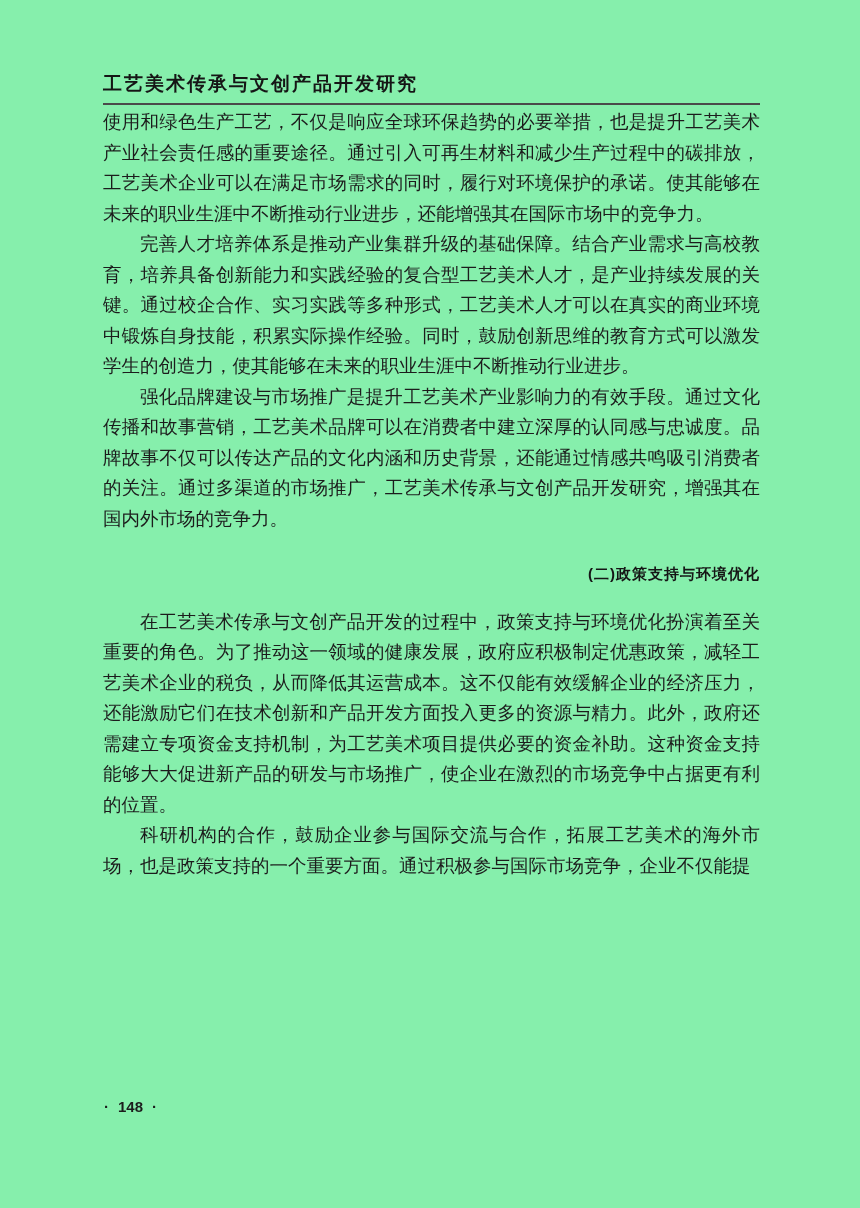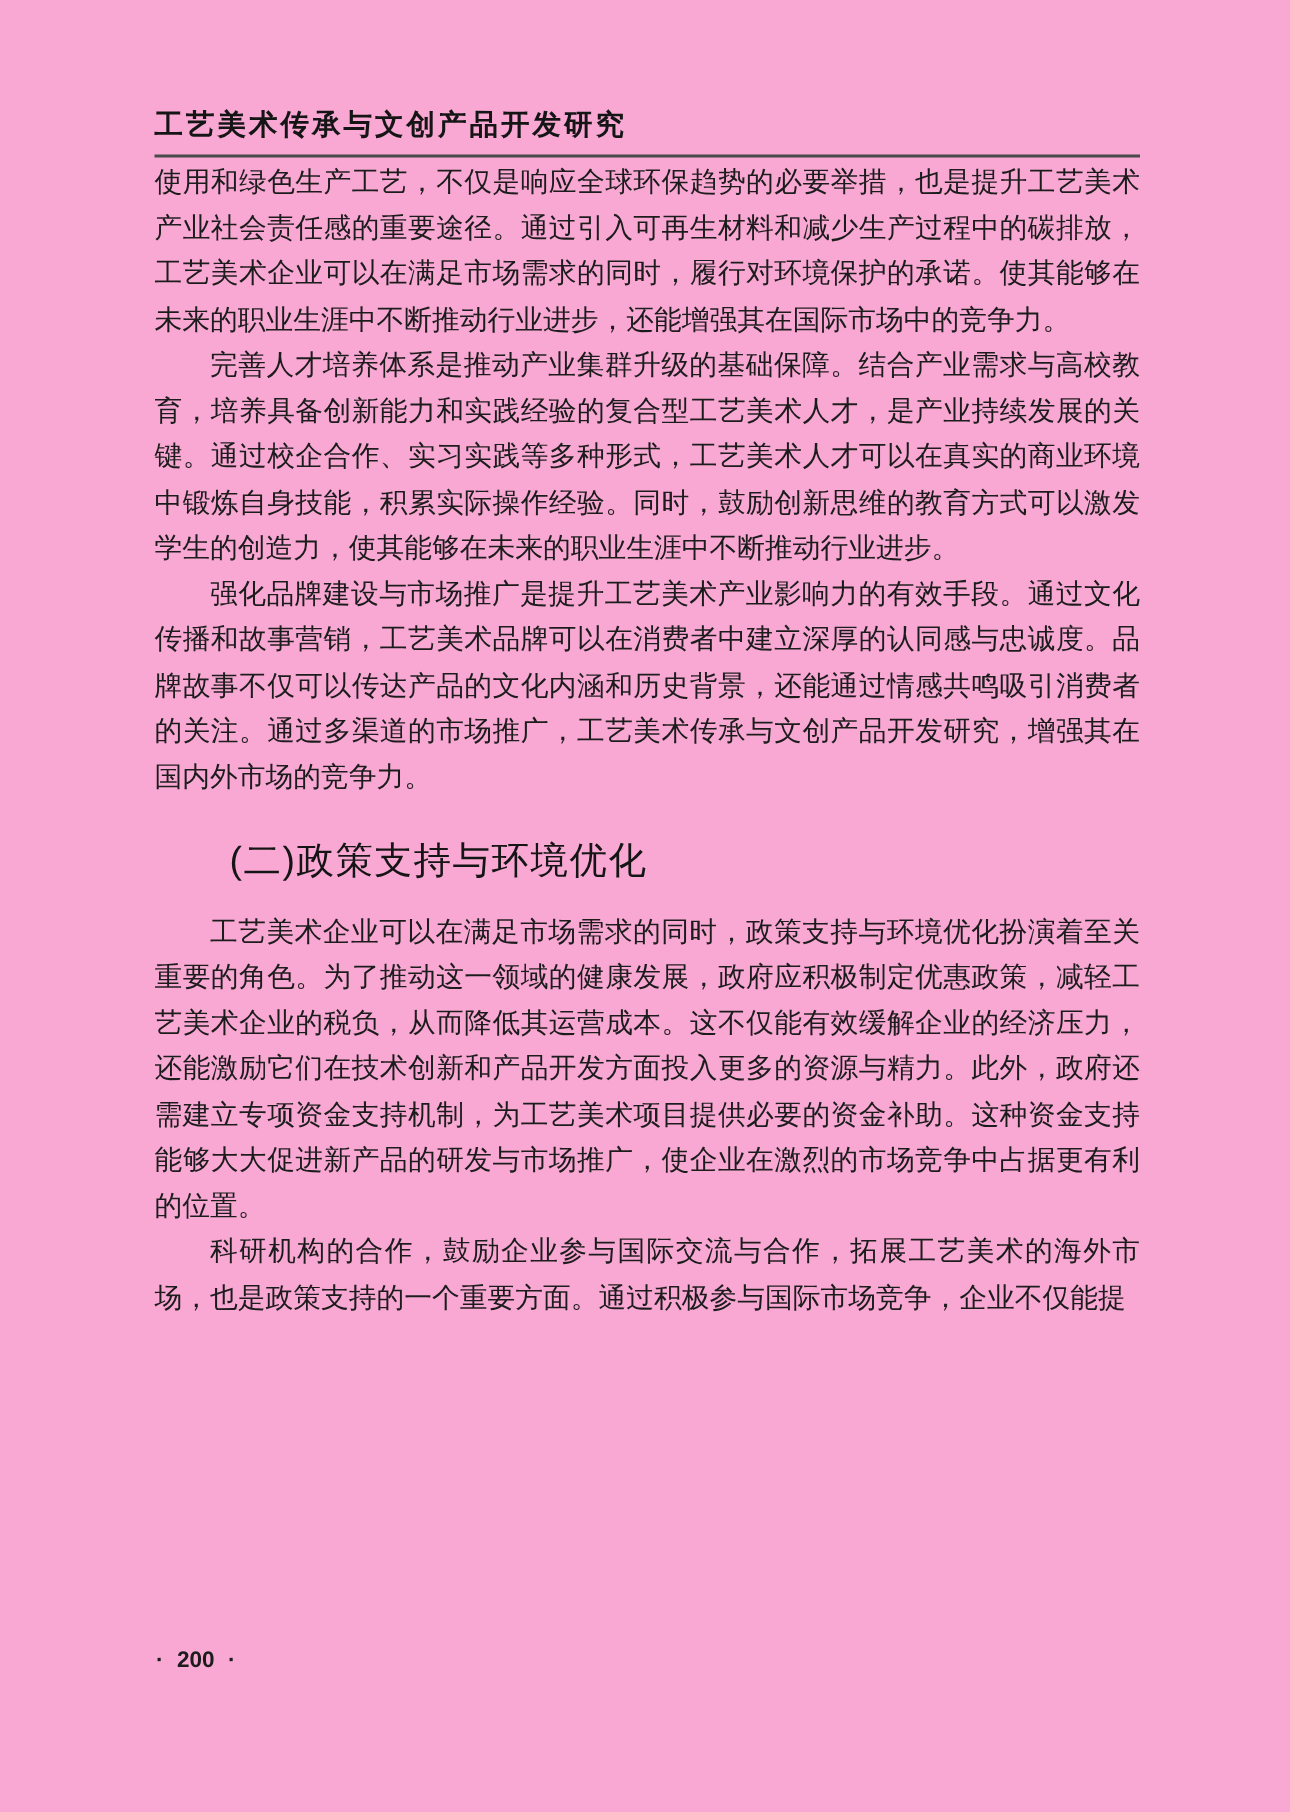--- a/index.html
+++ b/index.html
@@ -4,21 +4,21 @@
 <style>
   html, body {
     margin: 0;
     padding: 0;
     background: #ffffff;
   }
   .page {
     position: relative;
     width: 860px;
     height: 1208px;
-    background: #f9a8d4;
+    background: #86efac;
     overflow: hidden;
     font-family: "Liberation Serif", "DejaVu Serif", serif;
   }
   .content {
     position: absolute;
     left: 103px;
     top: 74px;
     width: 657px;
   }
   .running-head {
@@ -44,27 +44,28 @@
     color: #1c1c1c;
     text-align: justify;
     text-justify: inter-character;
     text-indent: 2em;
   }
   .body-text p.no-indent {
     text-indent: 0;
   }
   .section-heading {
     font-family: "Liberation Sans", "DejaVu Sans", sans-serif;
-    font-weight: 400;
-    font-size: 25px;
+    font-weight: 700;
+    font-size: 15px;
     line-height: 30.5px;
     letter-spacing: 1px;
     color: #151515;
     margin: 25px 0 17px 0;
     text-indent: 2em;
+    text-align: right;
   }
   .page-footer {
     position: absolute;
     left: 104px;
     top: 1098px;
     font-family: "Liberation Sans", "DejaVu Sans", sans-serif;
     font-weight: 700;
     font-size: 15px;
     color: #1c1c1c;
     display: flex;
@@ -83,24 +84,24 @@
       <hr class="header-rule">
     </header>
 
     <main class="body-text">
       <p class="no-indent">使用和绿色生产工艺，不仅是响应全球环保趋势的必要举措，也是提升工艺美术产业社会责任感的重要途径。通过引入可再生材料和减少生产过程中的碳排放，工艺美术企业可以在满足市场需求的同时，履行对环境保护的承诺。使其能够在未来的职业生涯中不断推动行业进步，还能增强其在国际市场中的竞争力。</p>
       <p>完善人才培养体系是推动产业集群升级的基础保障。结合产业需求与高校教育，培养具备创新能力和实践经验的复合型工艺美术人才，是产业持续发展的关键。通过校企合作、实习实践等多种形式，工艺美术人才可以在真实的商业环境中锻炼自身技能，积累实际操作经验。同时，鼓励创新思维的教育方式可以激发学生的创造力，使其能够在未来的职业生涯中不断推动行业进步。</p>
       <p>强化品牌建设与市场推广是提升工艺美术产业影响力的有效手段。通过文化传播和故事营销，工艺美术品牌可以在消费者中建立深厚的认同感与忠诚度。品牌故事不仅可以传达产品的文化内涵和历史背景，还能通过情感共鸣吸引消费者的关注。通过多渠道的市场推广，工艺美术传承与文创产品开发研究，增强其在国内外市场的竞争力。</p>
 
       <h3 class="section-heading">(二)政策支持与环境优化</h3>
 
-      <p>工艺美术企业可以在满足市场需求的同时，政策支持与环境优化扮演着至关重要的角色。为了推动这一领域的健康发展，政府应积极制定优惠政策，减轻工艺美术企业的税负，从而降低其运营成本。这不仅能有效缓解企业的经济压力，还能激励它们在技术创新和产品开发方面投入更多的资源与精力。此外，政府还需建立专项资金支持机制，为工艺美术项目提供必要的资金补助。这种资金支持能够大大促进新产品的研发与市场推广，使企业在激烈的市场竞争中占据更有利的位置。</p>
+      <p>在工艺美术传承与文创产品开发的过程中，政策支持与环境优化扮演着至关重要的角色。为了推动这一领域的健康发展，政府应积极制定优惠政策，减轻工艺美术企业的税负，从而降低其运营成本。这不仅能有效缓解企业的经济压力，还能激励它们在技术创新和产品开发方面投入更多的资源与精力。此外，政府还需建立专项资金支持机制，为工艺美术项目提供必要的资金补助。这种资金支持能够大大促进新产品的研发与市场推广，使企业在激烈的市场竞争中占据更有利的位置。</p>
       <p>科研机构的合作，鼓励企业参与国际交流与合作，拓展工艺美术的海外市场，也是政策支持的一个重要方面。通过积极参与国际市场竞争，企业不仅能提</p>
     </main>
 
   </div>
 
   <footer class="page-footer">
     <span>·</span>
-    <span>200</span>
+    <span>148</span>
     <span>·</span>
   </footer>
 </div>
 
 </body></html>

